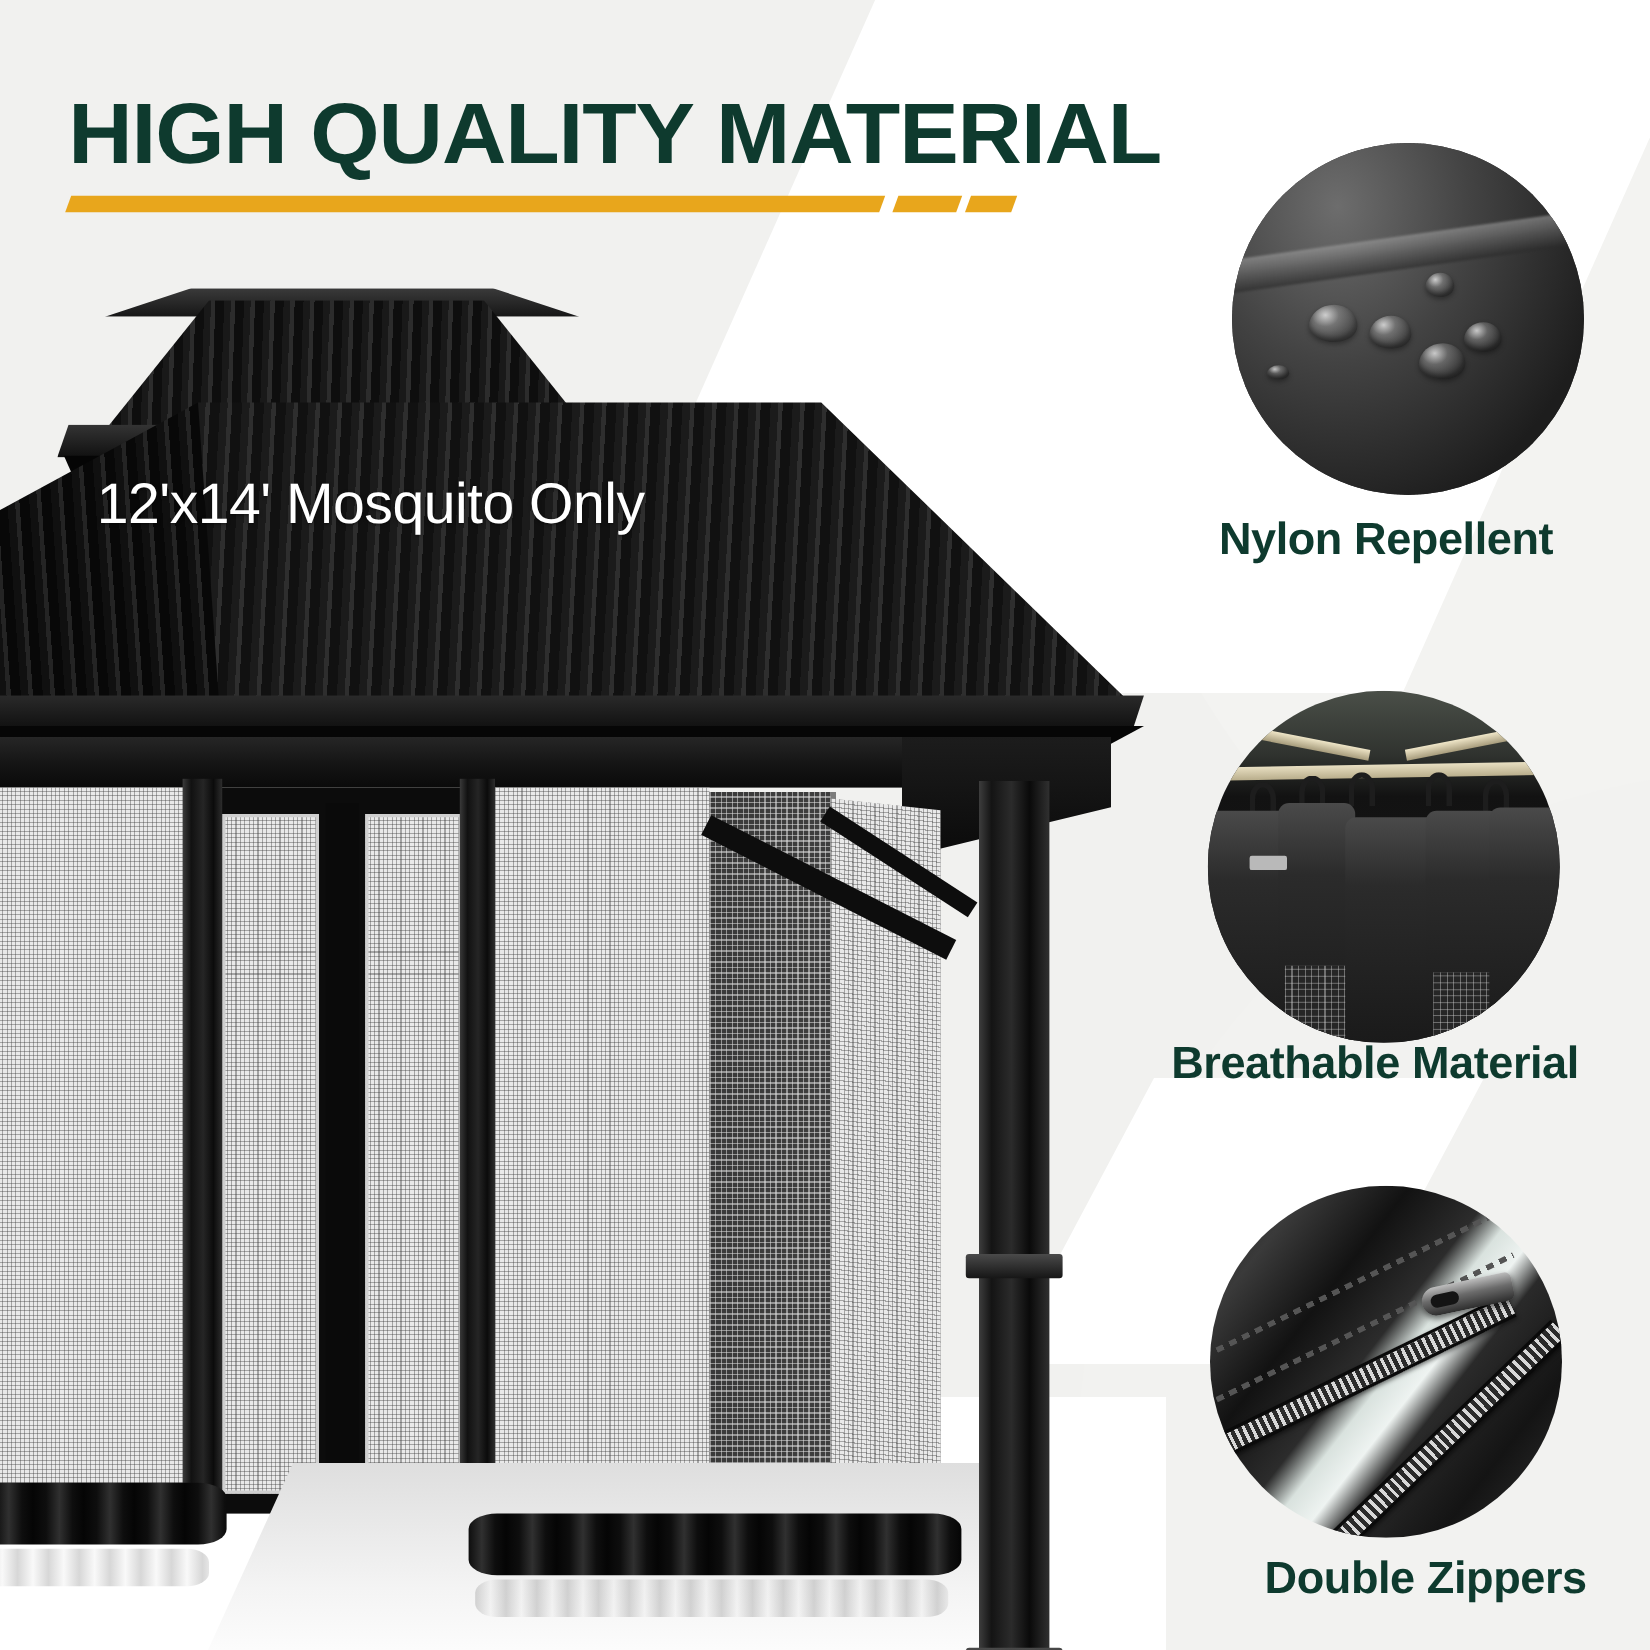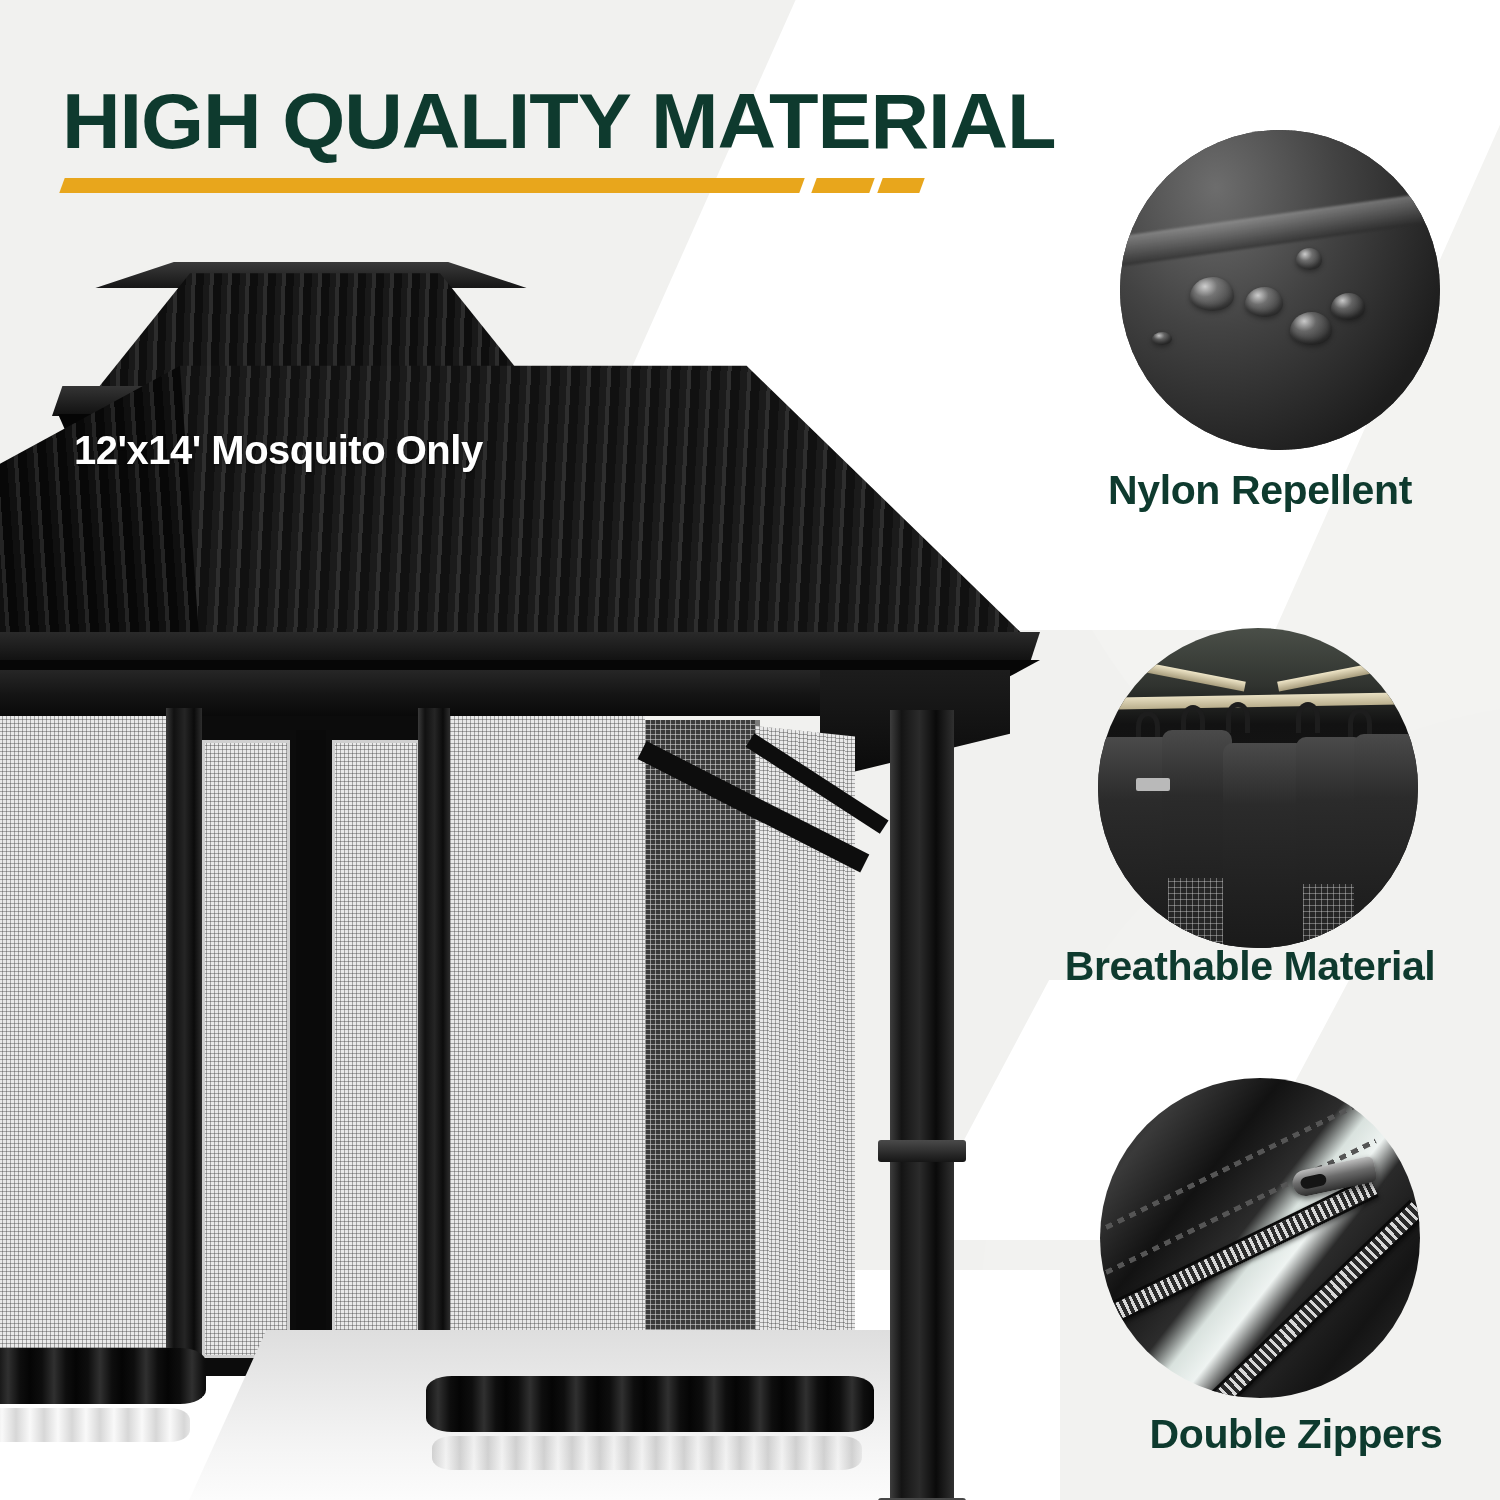--- a/index.html
+++ b/index.html
@@ -279,23 +279,23 @@
   }
   .interior-dark {
     position: absolute;
     left: 660px; top: 480px;
     width: 120px; height: 660px;
     background: linear-gradient(90deg, rgba(10,10,10,.82), rgba(30,30,30,.55));
   }
 
   .size-label {
     position: absolute;
-    left: 74px; top: 428px;
-    font-size: 40px;
-    font-weight: 700;
+    left: 88px; top: 428px;
+    font-size: 52px;
+    font-weight: 400;
     color: #ffffff;
     letter-spacing: -0.5px;
     white-space: nowrap;
     text-shadow: 0 1px 3px rgba(0,0,0,.55);
   }
   .fcircle {
     position: absolute;
     border-radius: 50%;
     overflow: hidden;
   }

